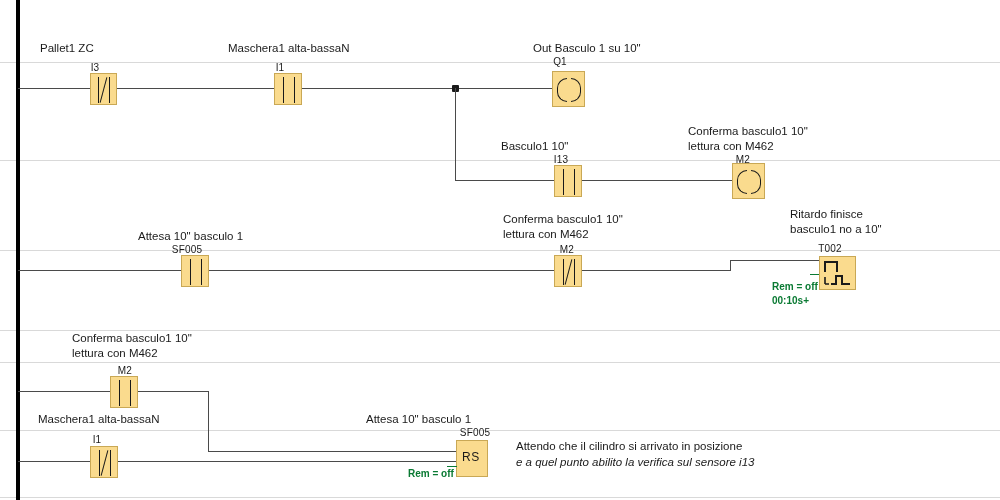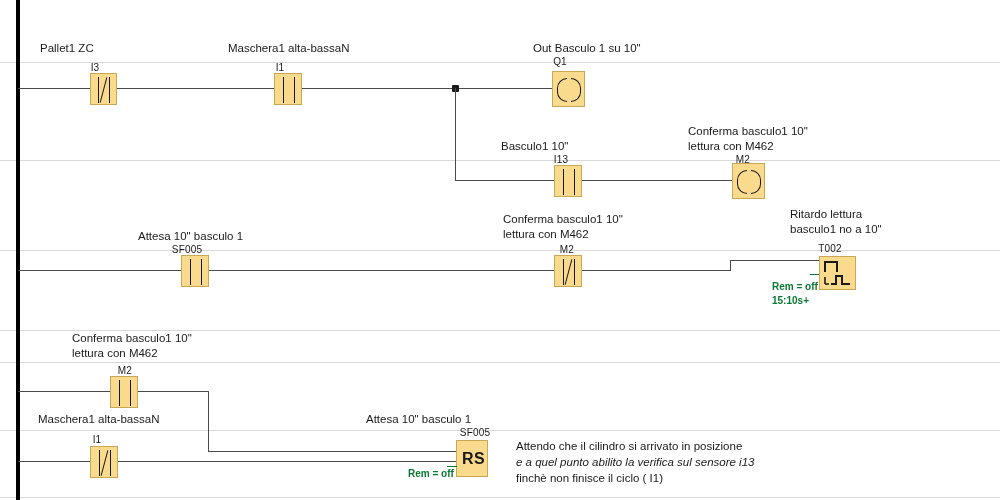--- a/index.html
+++ b/index.html
@@ -33,21 +33,21 @@
   
   .coil-l,.coil-r{position:absolute;width:9px;height:22px;border:1.6px solid #1a1a1a;}
   .coil-l{border-right:none;border-radius:14px 0 0 14px;}
   .coil-r{border-left:none;border-radius:0 14px 14px 0;}
 
   
   .comment{position:absolute;font-size:11.5px;color:#1a1a1a;white-space:nowrap;line-height:15px;}
   .note{position:absolute;font-size:11.5px;color:#1a1a1a;line-height:16px;white-space:nowrap;}
   .green{position:absolute;font-size:10px;color:#0a7a33;white-space:nowrap;line-height:13px;font-weight:bold;}
 
-  .rs-text{position:absolute;font-size:16px;color:#1a1a1a;font-weight:bold;letter-spacing:.5px;}
+  .rs-text{position:absolute;font-size:12px;color:#1a1a1a;font-weight:normal;letter-spacing:.5px;}
   .greentick{position:absolute;height:0;border-top:1.6px solid #0a7a33;}
 </style>
 </head>
 <body>
 
 <div id="canvas">
 
   <div class="gridline" style="top:62px;"></div>
   <div class="gridline" style="top:160px;"></div>
   <div class="gridline" style="top:250px;"></div>
@@ -103,21 +103,21 @@
 
   <div class="el-tag" style="left:722px;top:154px;width:42px;">M2</div>
   <div class="el" style="left:732px;top:163px;width:33px;height:36px;">
     <div class="coil-l" style="left:4px;top:6px;"></div>
     <div class="coil-r" style="left:18px;top:6px;"></div>
   </div>
 
   <div class="comment" style="left:138px;top:229px;">Attesa 10" basculo 1</div>
   <div class="comment" style="left:503px;top:212px;">Conferma basculo1 10"</div>
   <div class="comment" style="left:503px;top:227px;">lettura con M462</div>
-  <div class="comment" style="left:790px;top:207px;">Ritardo lettura</div>
+  <div class="comment" style="left:790px;top:207px;">Ritardo finisce</div>
   <div class="comment" style="left:790px;top:222px;">basculo1 no a 10"</div>
 
   <div class="hwire" style="left:18px;top:270px;width:163px;"></div>
   <div class="hwire" style="left:209px;top:270px;width:345px;"></div>
   <div class="hwire" style="left:582px;top:270px;width:148px;"></div>
   <div class="vwire" style="left:730px;top:260px;height:11px;"></div>
   <div class="hwire" style="left:730px;top:260px;width:89px;"></div>
 
   <div class="el-tag" style="left:162px;top:244px;width:50px;">SF005</div>
   <div class="el" style="left:181px;top:255px;width:28px;height:32px;">
@@ -135,21 +135,21 @@
   <div class="el-tag" style="left:805px;top:243px;width:50px;">T002</div>
   <div class="el" style="left:819px;top:256px;width:37px;height:34px;">
     <svg width="35" height="32" viewBox="0 0 35 32">
       <path d="M5 15 L5 5 L17 5 L17 15" fill="none" stroke="#1a1a1a" stroke-width="2"></path>
       <path d="M5 27 L5 20 M5 27 L9 27" fill="none" stroke="#1a1a1a" stroke-width="1.6"></path>
       <path d="M11 27 L11 27 L16 27 L16 19 L22 19 L22 27 L30 27" fill="none" stroke="#1a1a1a" stroke-width="2"></path>
     </svg>
   </div>
   <div class="greentick" style="left:810px;top:274px;width:9px;"></div>
   <div class="green" style="left:772px;top:280px;">Rem = off</div>
-  <div class="green" style="left:772px;top:294px;">15:10s+</div>
+  <div class="green" style="left:772px;top:294px;">00:10s+</div>
 
   <div class="comment" style="left:72px;top:331px;">Conferma basculo1 10"</div>
   <div class="comment" style="left:72px;top:346px;">lettura con M462</div>
   <div class="comment" style="left:38px;top:412px;">Maschera1 alta-bassaN</div>
   <div class="comment" style="left:366px;top:412px;">Attesa 10" basculo 1</div>
 
   <div class="hwire" style="left:18px;top:391px;width:92px;"></div>
   <div class="hwire" style="left:138px;top:391px;width:71px;"></div>
   <div class="vwire" style="left:208px;top:391px;height:60px;"></div>
   <div class="hwire" style="left:208px;top:451px;width:248px;"></div>
@@ -172,15 +172,14 @@
 
   <div class="el-tag" style="left:450px;top:427px;width:50px;">SF005</div>
   <div class="el" style="left:456px;top:440px;width:32px;height:37px;">
     <div class="rs-text" style="left:5px;top:9px;">RS</div>
   </div>
   <div class="greentick" style="left:447px;top:466px;width:10px;"></div>
   <div class="green" style="left:408px;top:467px;">Rem = off</div>
 
   <div class="note" style="left:516px;top:438px;text-align:center;">Attendo che il cilindro si arrivato in posizione</div>
   <div class="note" style="left:516px;top:454px;font-style:italic;">e a quel punto abilito la verifica sul sensore i13</div>
-  <div class="note" style="left:516px;top:470px;">finchè non finisce il ciclo ( I1)</div>
 
 </div>
 
 </body></html>

